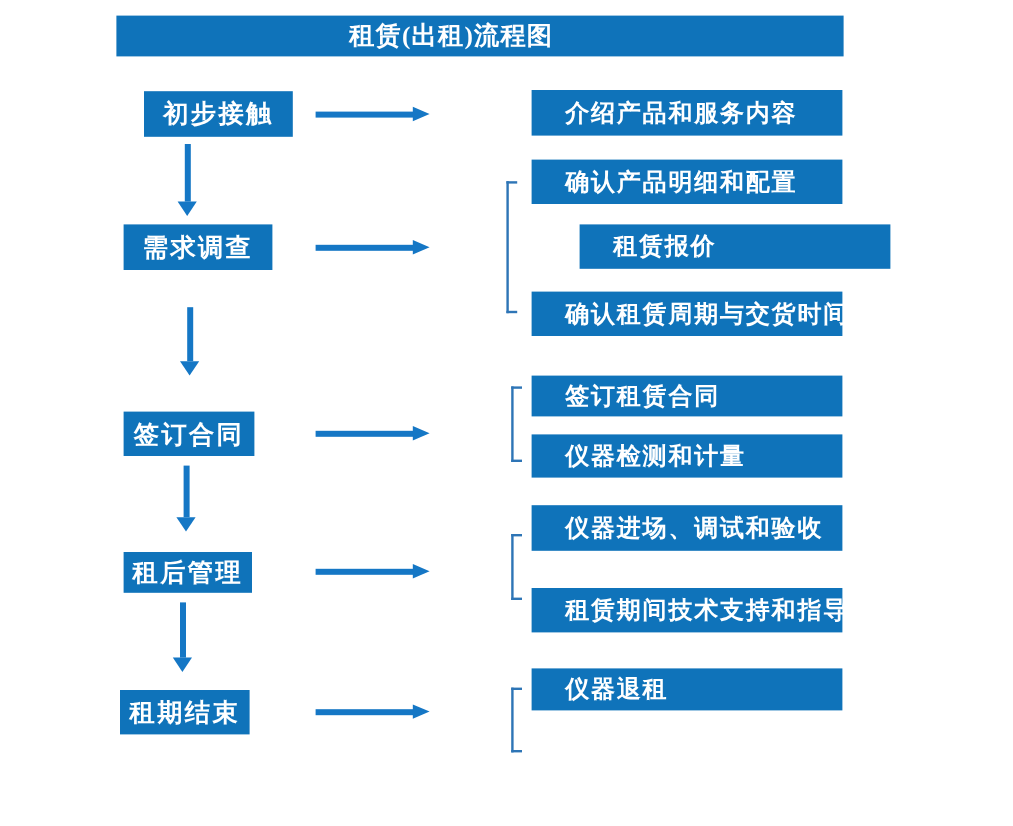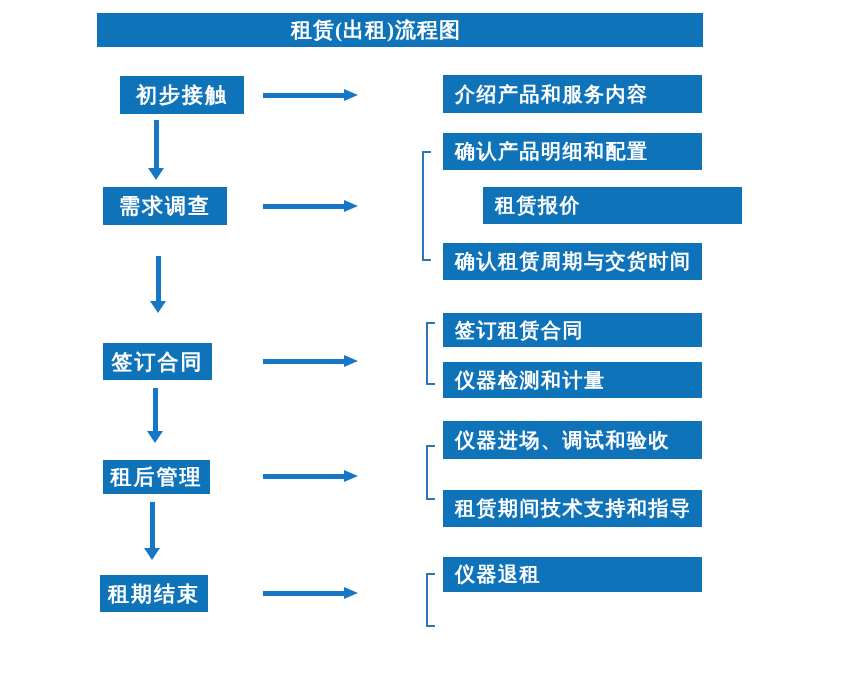--- a/index.html
+++ b/index.html
@@ -49,21 +49,21 @@
     position: absolute;
     left: 443px;
     width: 259px;
     background: var(--box-blue);
     color: var(--text-white);
     font-size: 20px;
     font-weight: bold;
     letter-spacing: 1.5px;
     display: flex;
     align-items: center;
-    padding-left: 12px;
+    padding-left: 28px;
     white-space: nowrap;
   }
   .h-arrow { position: absolute; width: 95px; height: 13px; }
   .h-arrow .shaft {
     position: absolute; left: 0; top: 4px; width: 82px; height: 5px;
     background: var(--arrow-blue);
   }
   .h-arrow .head {
     position: absolute; right: 0; top: 0; width: 0; height: 0;
     border-left: 14px solid var(--arrow-blue);

